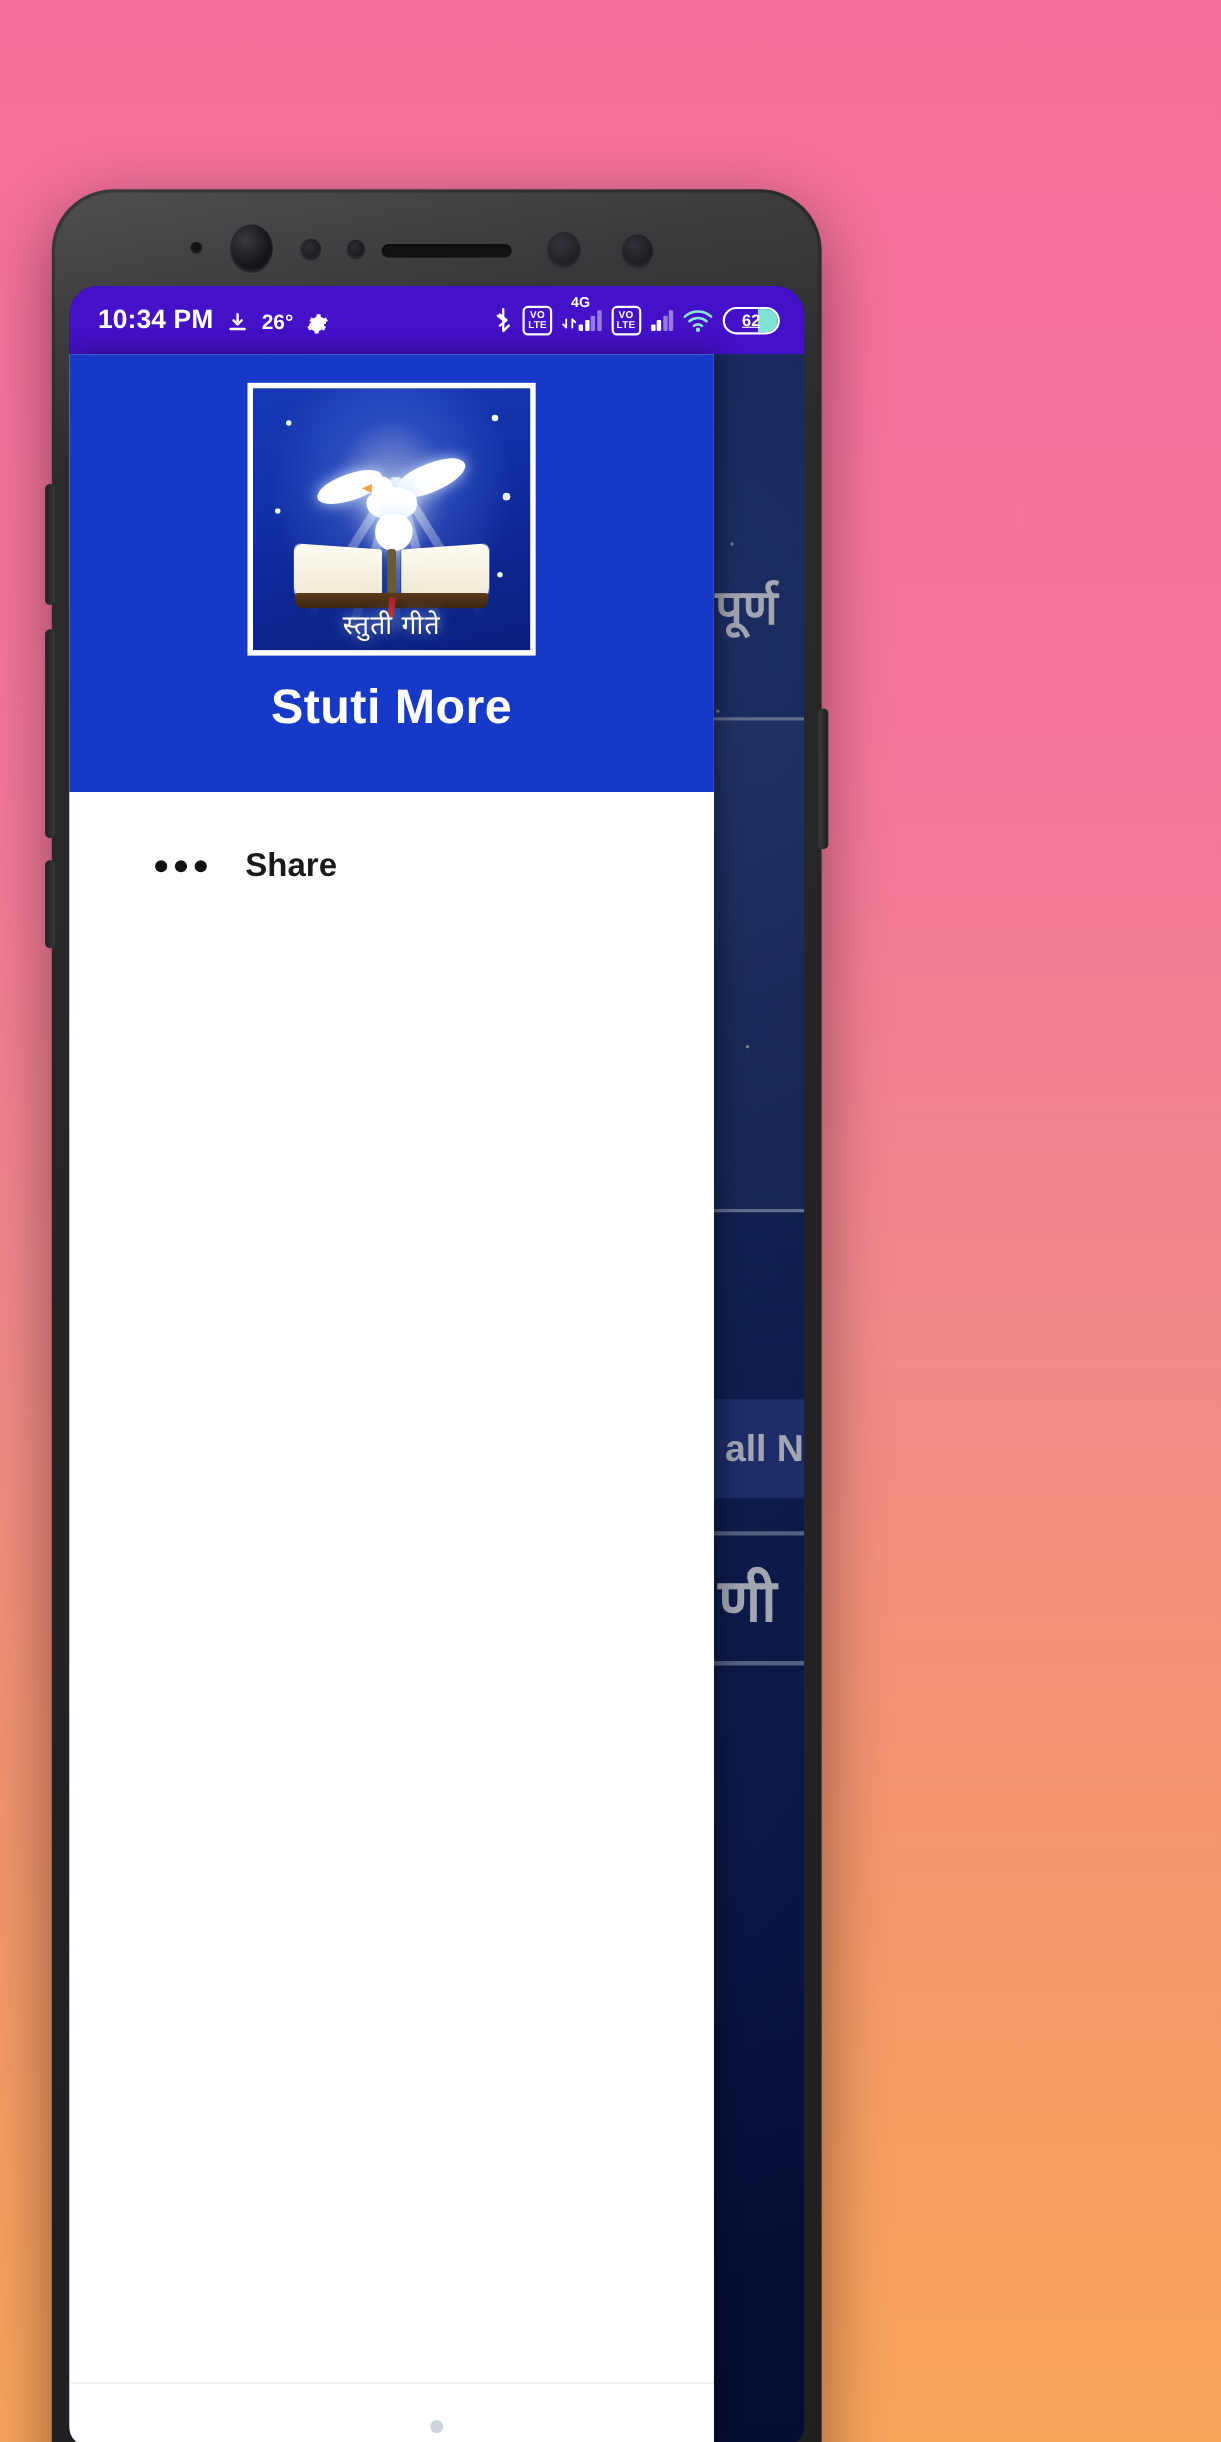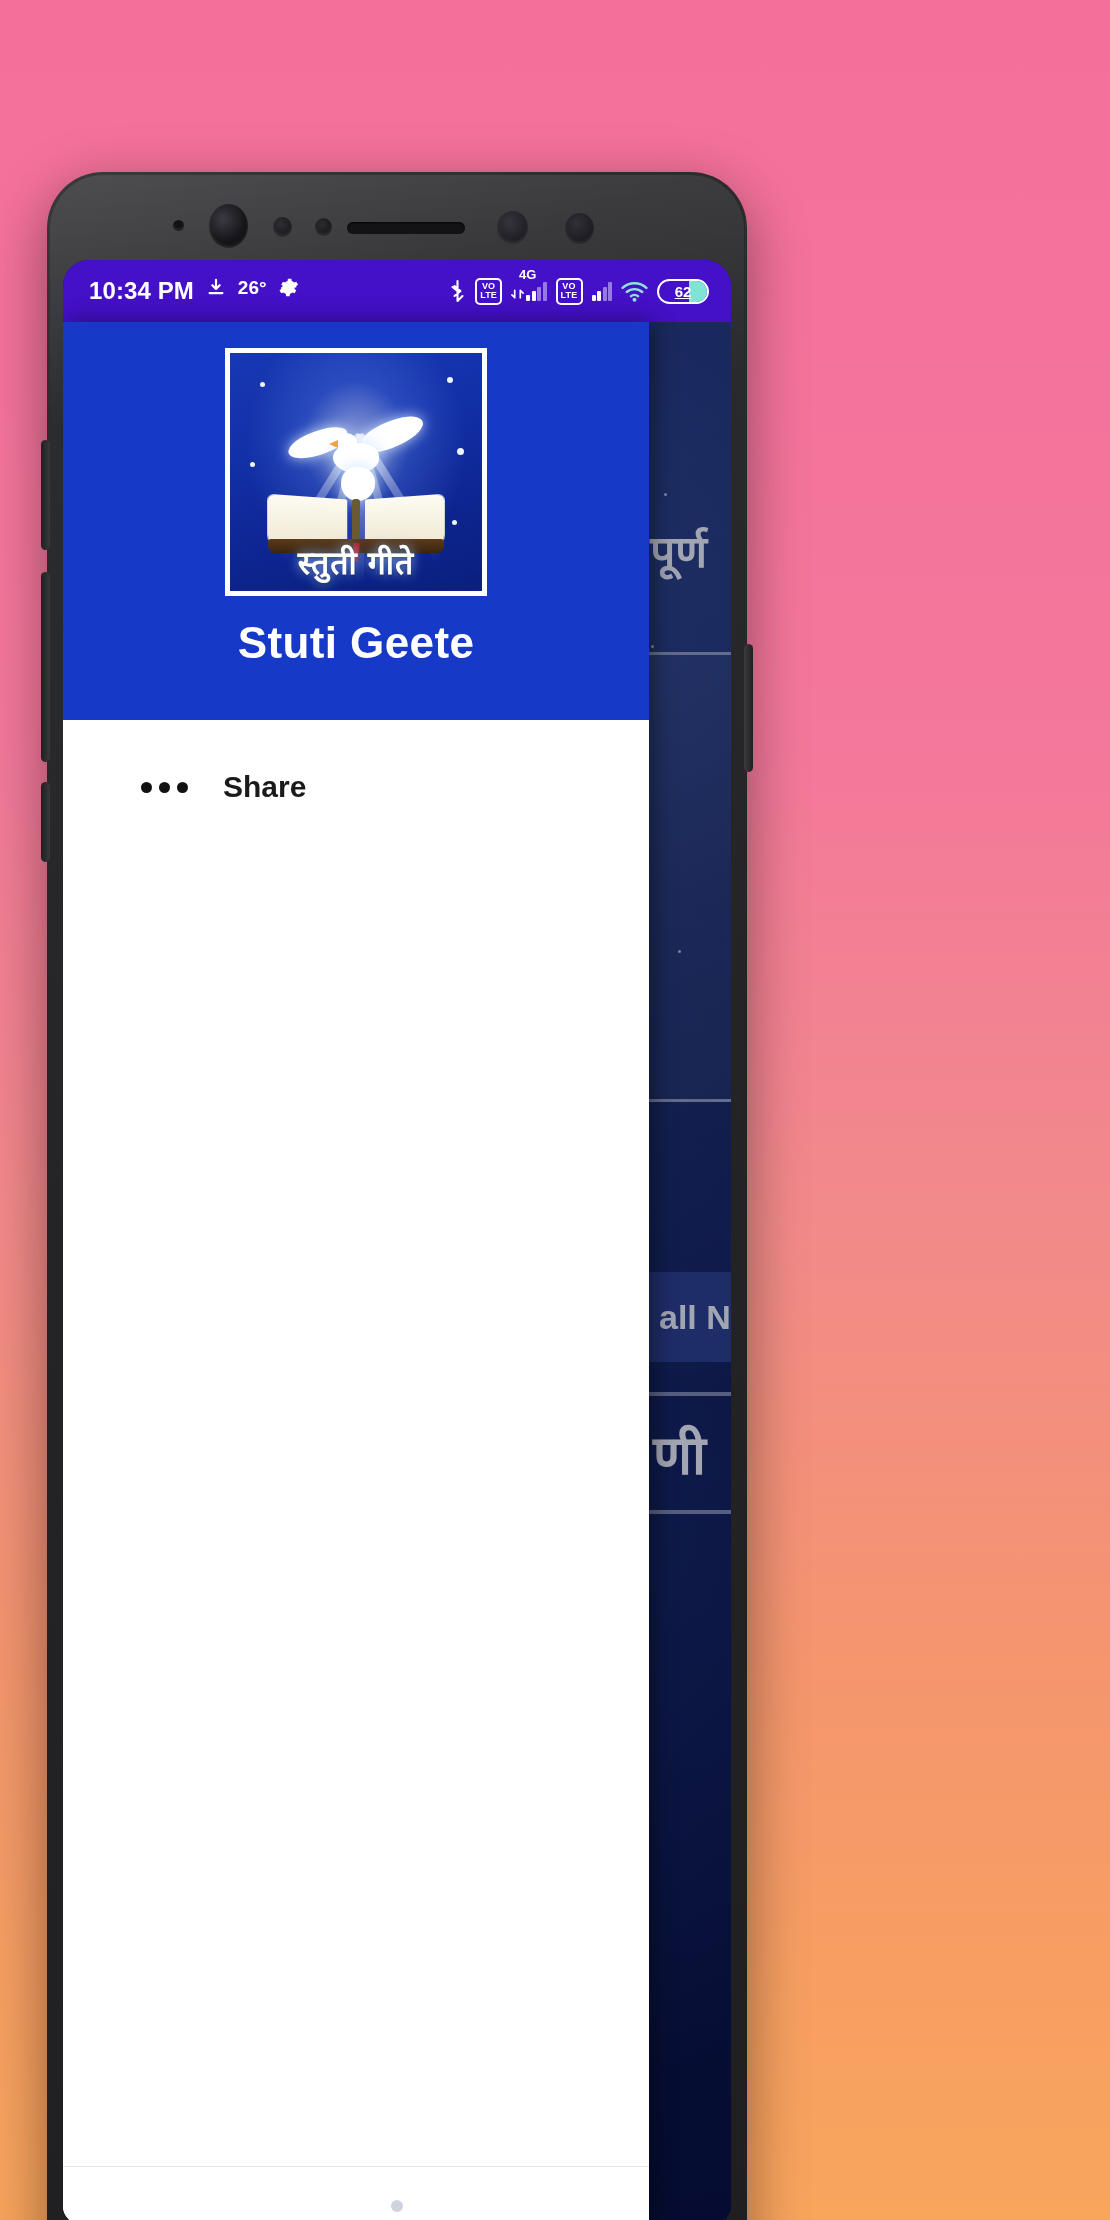--- a/index.html
+++ b/index.html
@@ -68,21 +68,21 @@
     border-radius:26px 26px 18px 18px;
     overflow:hidden; background:#0f1a5c;
   }
 
   
   .statusbar{
     position:relative; height:62px; background:#4410c8;
     display:flex; align-items:center;
     padding:0 22px 0 26px; color:#fff;
   }
-  .sb-left{ display:flex; align-items:flex-start; gap:11px; }
+  .sb-left{ display:flex; align-items:flex-end; gap:11px; }
   .sb-clock{ font-size:24px; font-weight:700; letter-spacing:.1px; }
   .sb-temp{ font-size:19px; font-weight:700; }
   .sb-right{ margin-left:auto; display:flex; align-items:center; gap:9px; }
   .volte{
     border:2px solid #fff; border-radius:5px;
     font-size:9px; font-weight:700; line-height:9.5px;
     padding:2px 3px; text-align:center; letter-spacing:.2px;
   }
   .net-group{ display:flex; align-items:flex-end; gap:2px; position:relative; }
   .net-label{ position:absolute; top:-15px; left:8px; font-size:13px; font-weight:600; }
@@ -208,21 +208,21 @@
   .bible .cover{
     position:absolute; left:0; bottom:0; width:100%; height:14px;
     background:linear-gradient(180deg,#5c3b1c,#3a240f); border-radius:3px 3px 7px 7px;
   }
   .bible .ribbon{
     position:absolute; left:50%; bottom:-8px; width:6px; height:18px;
     background:#b0232c; transform:translateX(-50%) rotate(6deg);
   }
   .logo-text{
     position:absolute; left:0; right:0; bottom:8px;
-    text-align:center; color:#fff; font-size:32px; font-weight:700;
+    text-align:center; color:#fff; font-size:24px; font-weight:400;
     text-shadow:0 0 12px rgba(150,190,255,.9), 0 2px 3px rgba(0,0,0,.5);
     letter-spacing:1px;
   }
   .drawer-title{
     margin-top:22px; color:#fff; font-size:44px; font-weight:700;
     letter-spacing:.4px;
   }
 
   .drawer-menu{ flex:1; background:#fff; padding-top:16px; }
   .menu-item{
@@ -360,21 +360,21 @@
             </div>
             <div class="bible">
               <div class="page l"></div>
               <div class="page r"></div>
               <div class="spine"></div>
               <div class="cover"></div>
               <div class="ribbon"></div>
             </div>
             <div class="logo-text">स्तुती गीते</div>
           </div>
-          <div class="drawer-title">Stuti Geete</div>
+          <div class="drawer-title">Stuti More</div>
         </div>
 
         <div class="drawer-menu">
 
 
 
           <div class="menu-item">
             <span class="menu-icon">
               <span class="dots">
                   <i></i>

